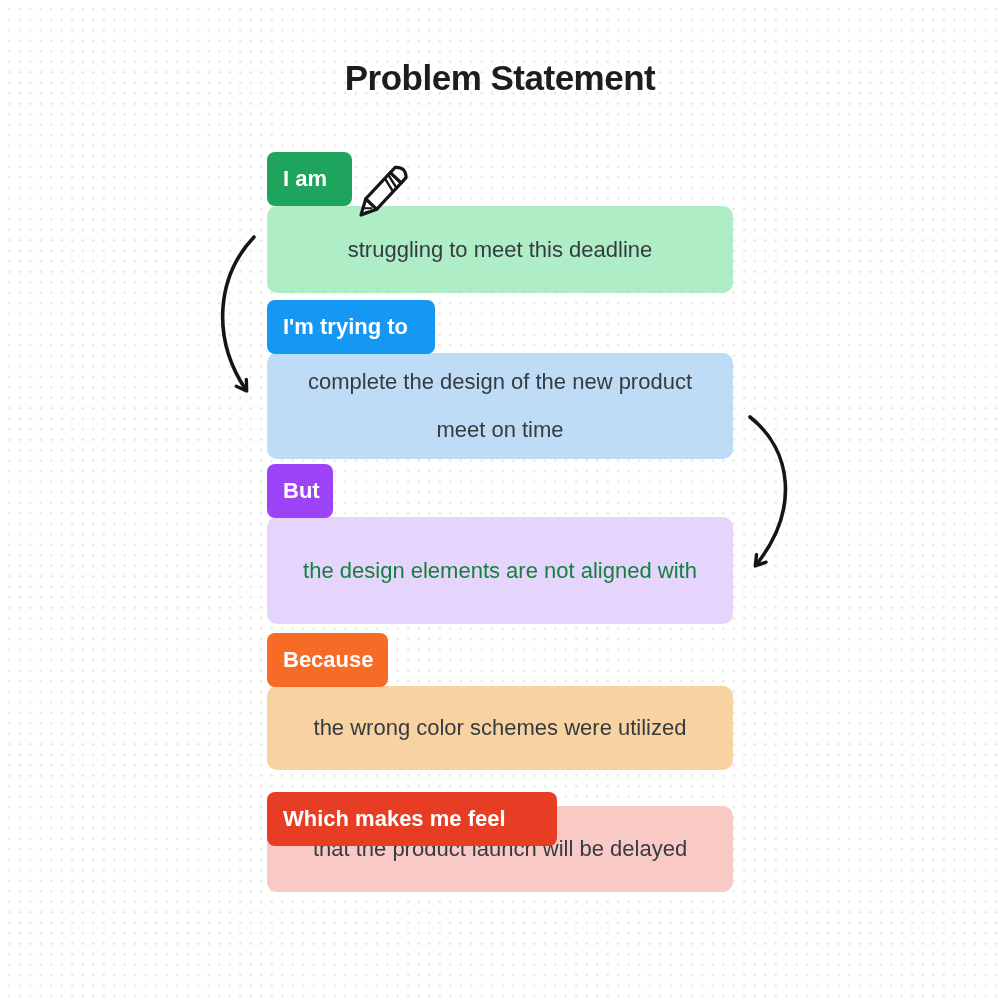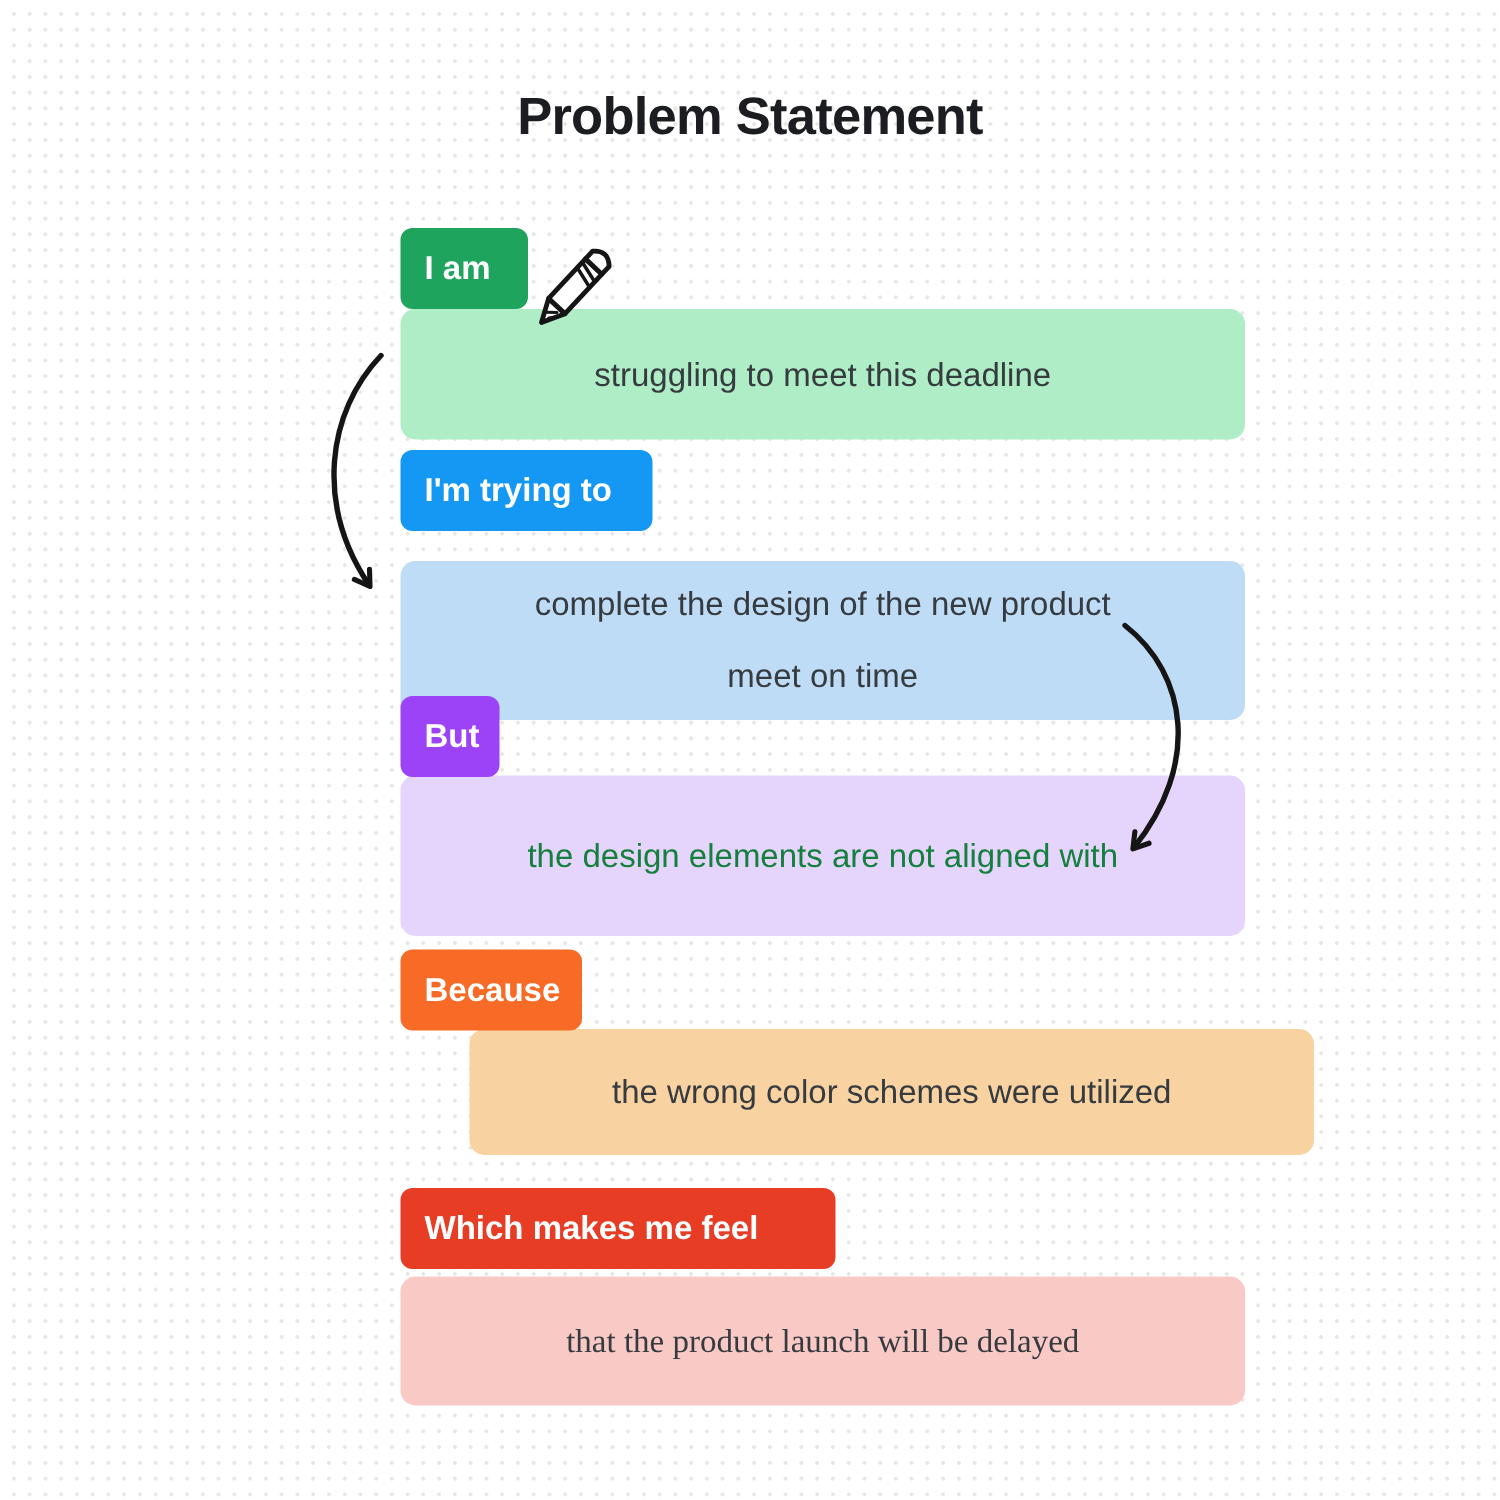--- a/index.html
+++ b/index.html
@@ -38,43 +38,43 @@
     border-radius: 8px;
     color: #ffffff;
     font-size: 22px;
     font-weight: bold;
     white-space: nowrap;
     z-index: 2;
   }
   .box {
     position: absolute;
     left: 267px;
-    width: 563px;
+    width: 466px;
     box-sizing: border-box;
     border-radius: 10px;
     display: flex;
     flex-direction: column;
     align-items: center;
     justify-content: center;
     text-align: center;
     font-size: 22px;
     line-height: 36px;
     z-index: 1;
   }
   .box span { display: block; }
   .tag-1 { top: 152px; width: 85px; }
   .box-1 { top: 206px; height: 87px; }
   .tag-2 { top: 300px; width: 168px; }
-  .box-2 { top: 374px; height: 106px; gap: 12px; }
+  .box-2 { top: 353px; height: 106px; gap: 12px; }
   .tag-3 { top: 464px; width: 66px; }
   .box-3 { top: 517px; height: 107px; }
   .tag-4 { top: 633px; width: 121px; }
-  .box-4 { top: 686px; height: 84px; margin-left: 46px; }
+  .box-4 { top: 686px; height: 84px; }
   .tag-5 { top: 792px; width: 290px; }
-  .box-5 { top: 851px; height: 86px; font-family: Liberation Serif, serif; }
+  .box-5 { top: 806px; height: 86px; }
   .deco { position: absolute; z-index: 3; }
   .pencil { left: 340px; top: 140px; }
   .arrow-left { left: 200px; top: 220px; }
   .arrow-right { left: 735px; top: 405px; }
 </style>
 </head>
 <body>
 
 <div class="canvas">
 

